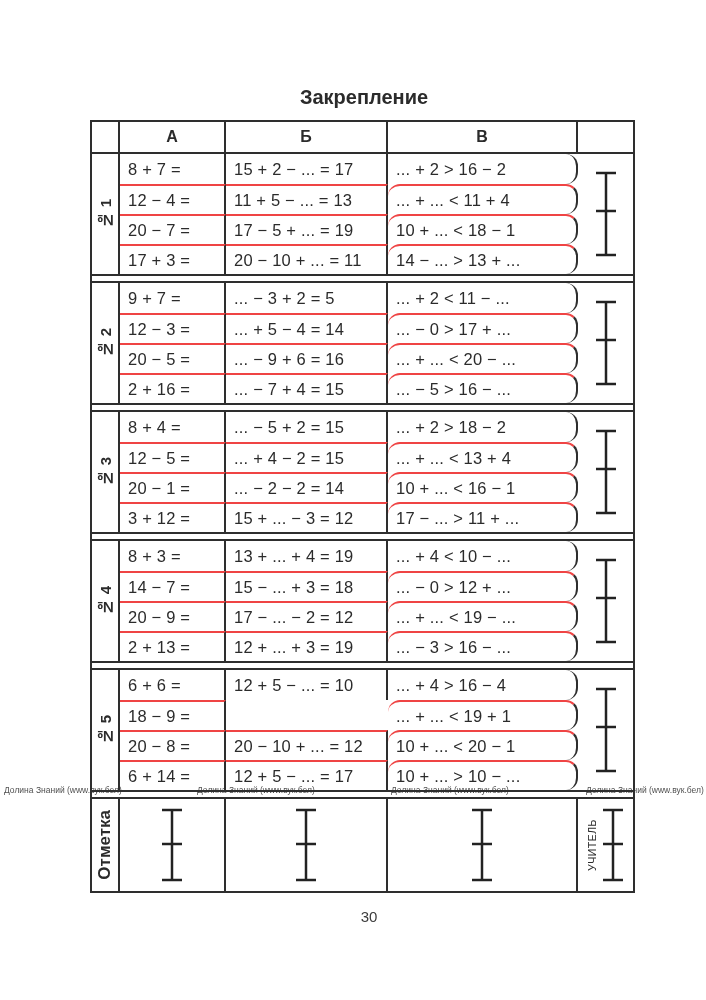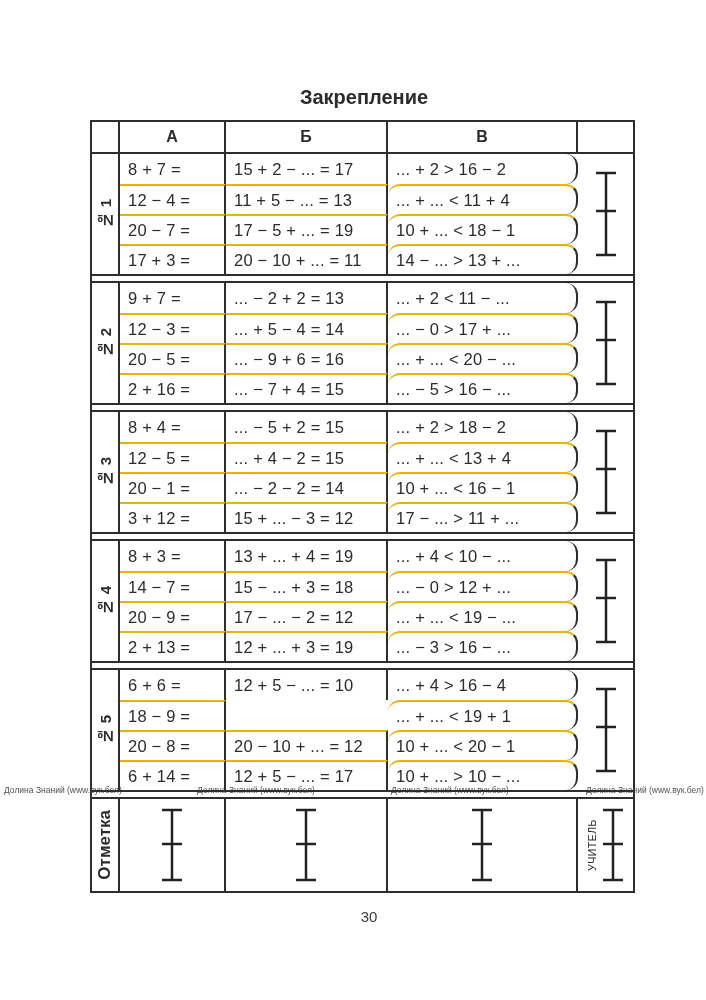--- a/index.html
+++ b/index.html
@@ -25,21 +25,21 @@
   .header-row .hc{
     display:flex;align-items:center;justify-content:center;
     font-weight:bold;font-size:16px;
   }
   .br{border-right:2px solid #2e2e2e;}
   .block{grid-template-rows:repeat(4,30px);}
   .cell{
     display:flex;align-items:center;
     font-size:16.5px;letter-spacing:0.2px;
     padding-left:8px;white-space:nowrap;
-    border-top:2px solid #eab308;
+    border-top:2px solid #ef4444;
   }
   .block > .cell:nth-child(-n+4){border-top:none;}
   .num-cell{
     grid-column:1;grid-row:1/5;
     display:flex;align-items:center;justify-content:center;
   }
   .scale-cell{
     grid-column:5;grid-row:1/5;
     display:flex;align-items:center;justify-content:center;
   }
@@ -113,21 +113,21 @@
     </div>
   </div>
 
   <div class="sep"></div>
 
   <div class="grid block">
     <div class="num-cell br">
       <span class="vtext num-label">№ 2</span>
     </div>
     <div class="cell br col-a">9 + 7 =</div>
-    <div class="cell br col-b">... − 2 + 2 = 13</div>
+    <div class="cell br col-b">... − 3 + 2 = 5</div>
     <div class="cell br col-v">... + 2 &lt; 11 − ...</div>
     <div class="cell br col-a">12 − 3 =</div>
     <div class="cell br col-b">... + 5 − 4 = 14</div>
     <div class="cell br col-v">... − 0 &gt; 17 + ...</div>
     <div class="cell br col-a">20 − 5 =</div>
     <div class="cell br col-b">... − 9 + 6 = 16</div>
     <div class="cell br col-v">... + ... &lt; 20 − ...</div>
     <div class="cell br col-a">2 + 16 =</div>
     <div class="cell br col-b">... − 7 + 4 = 15</div>
     <div class="cell br col-v">... − 5 &gt; 16 − ...</div>

